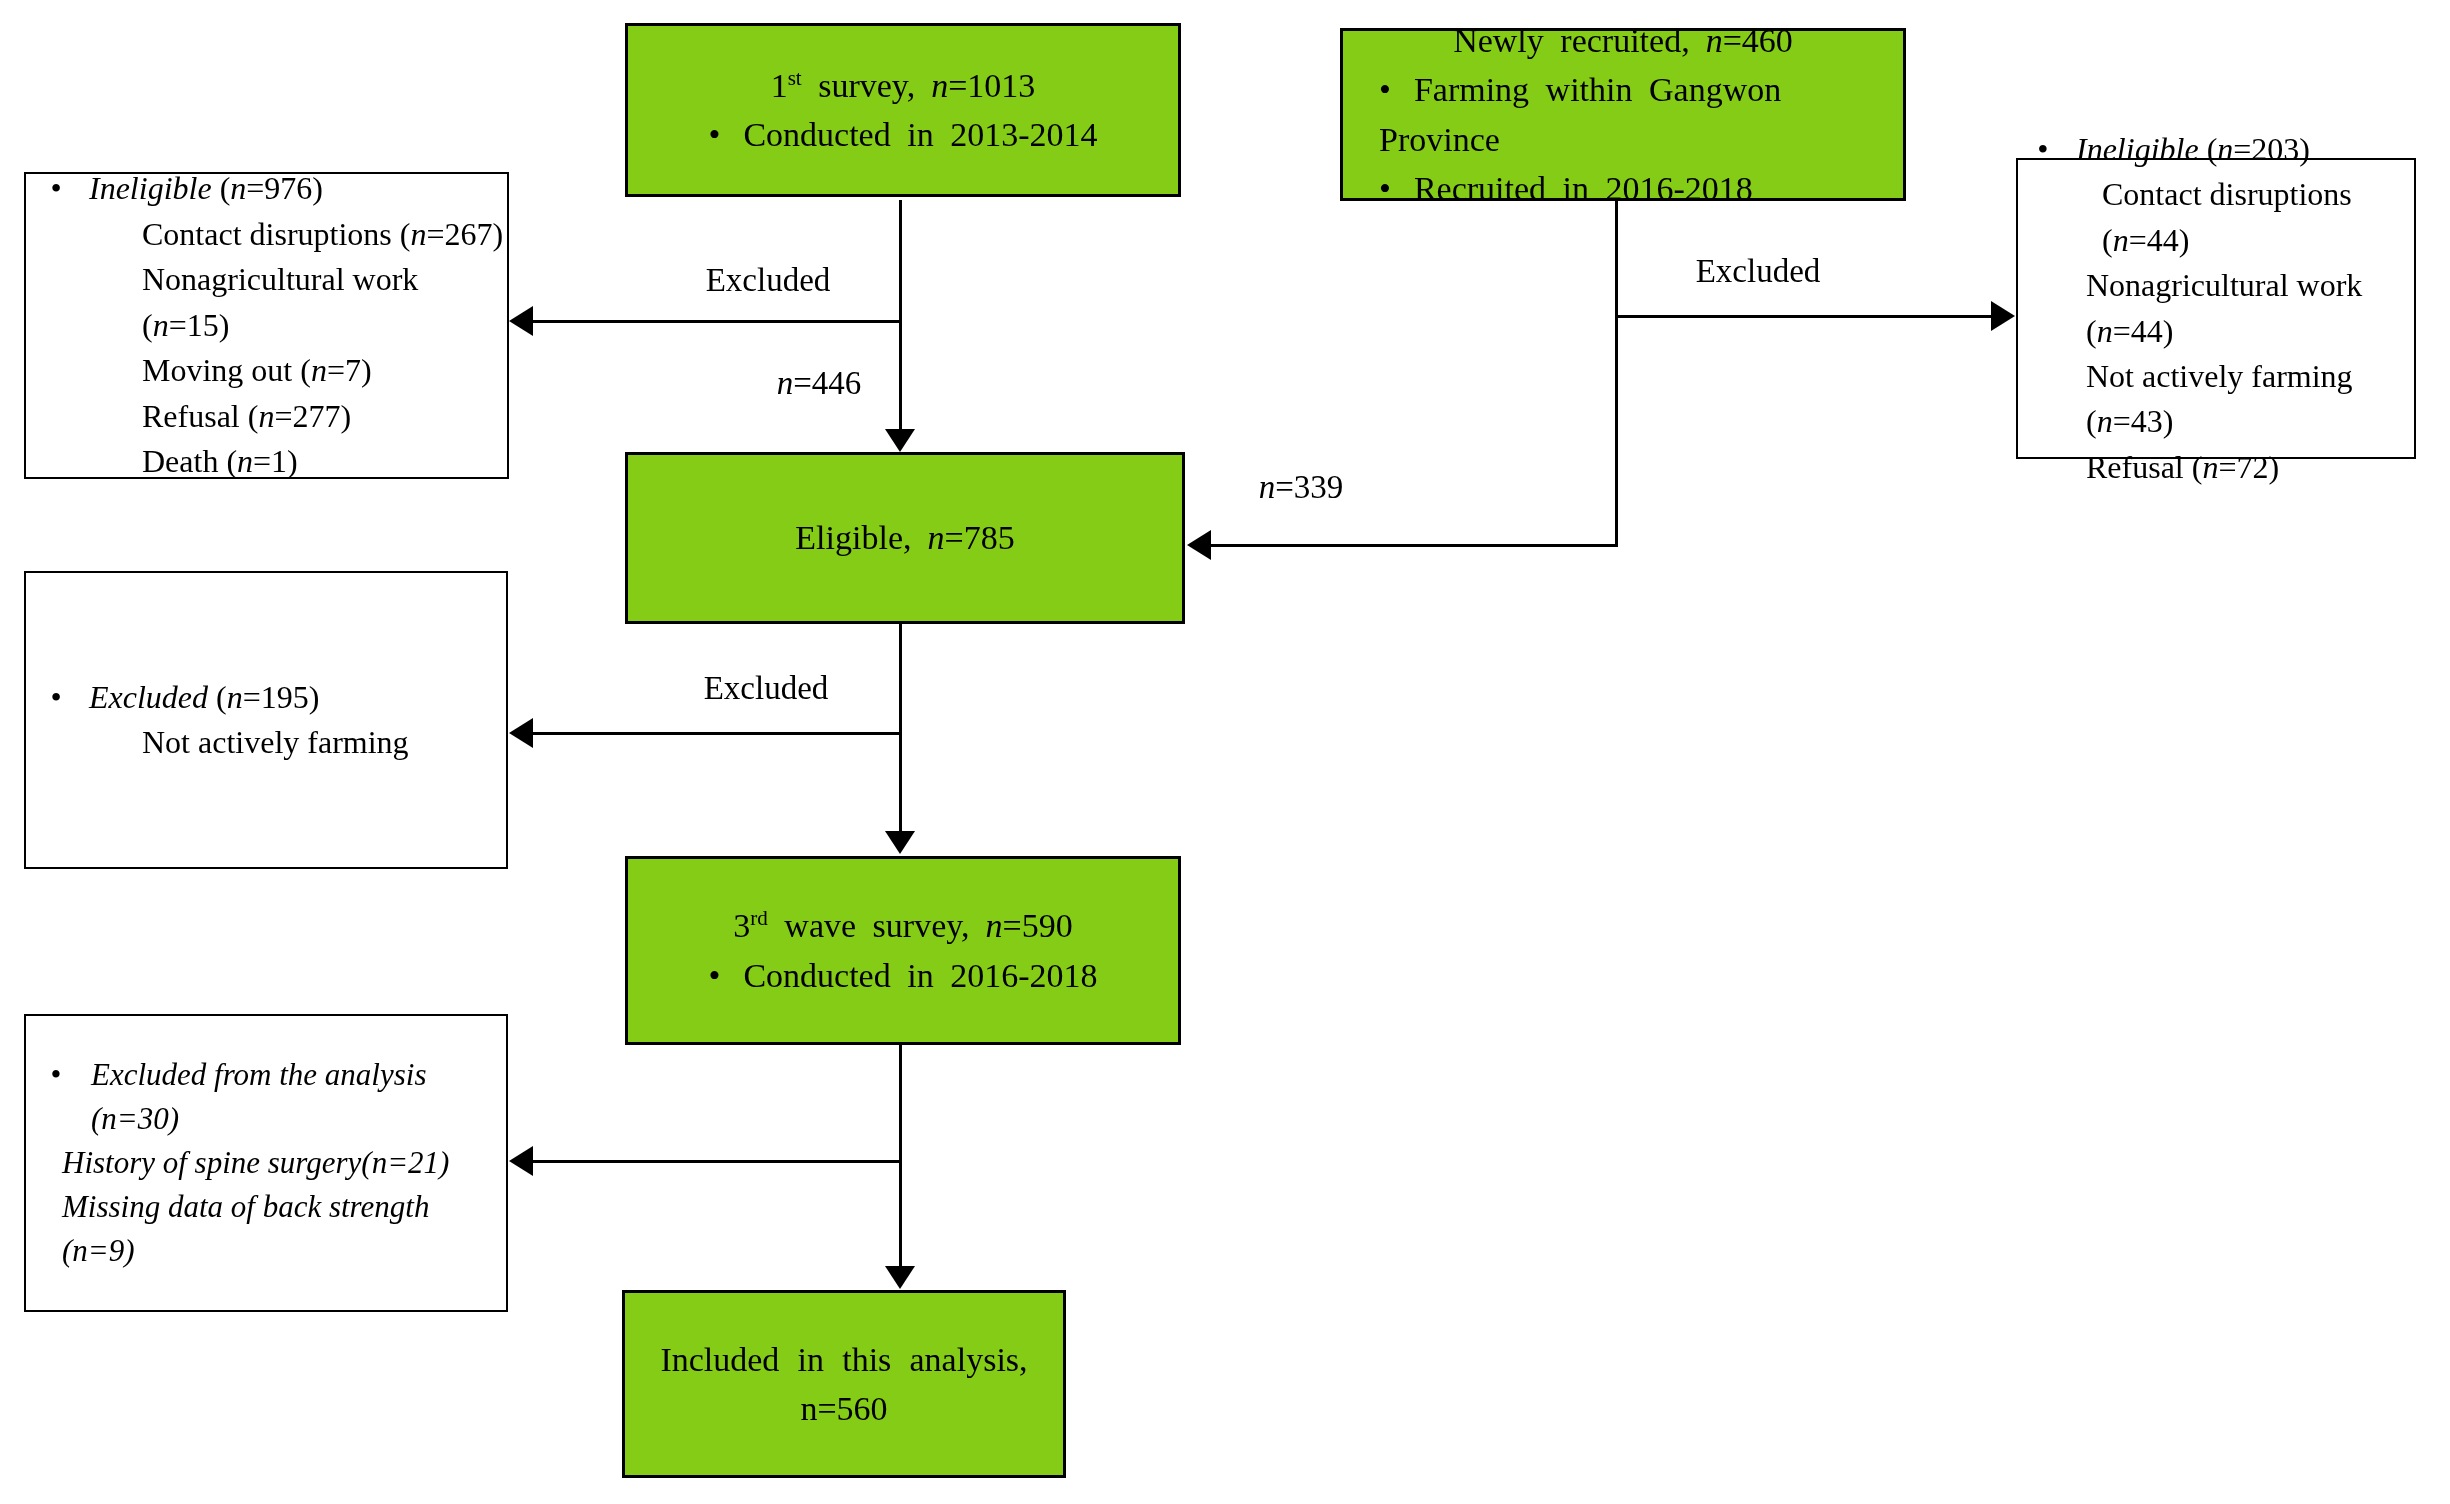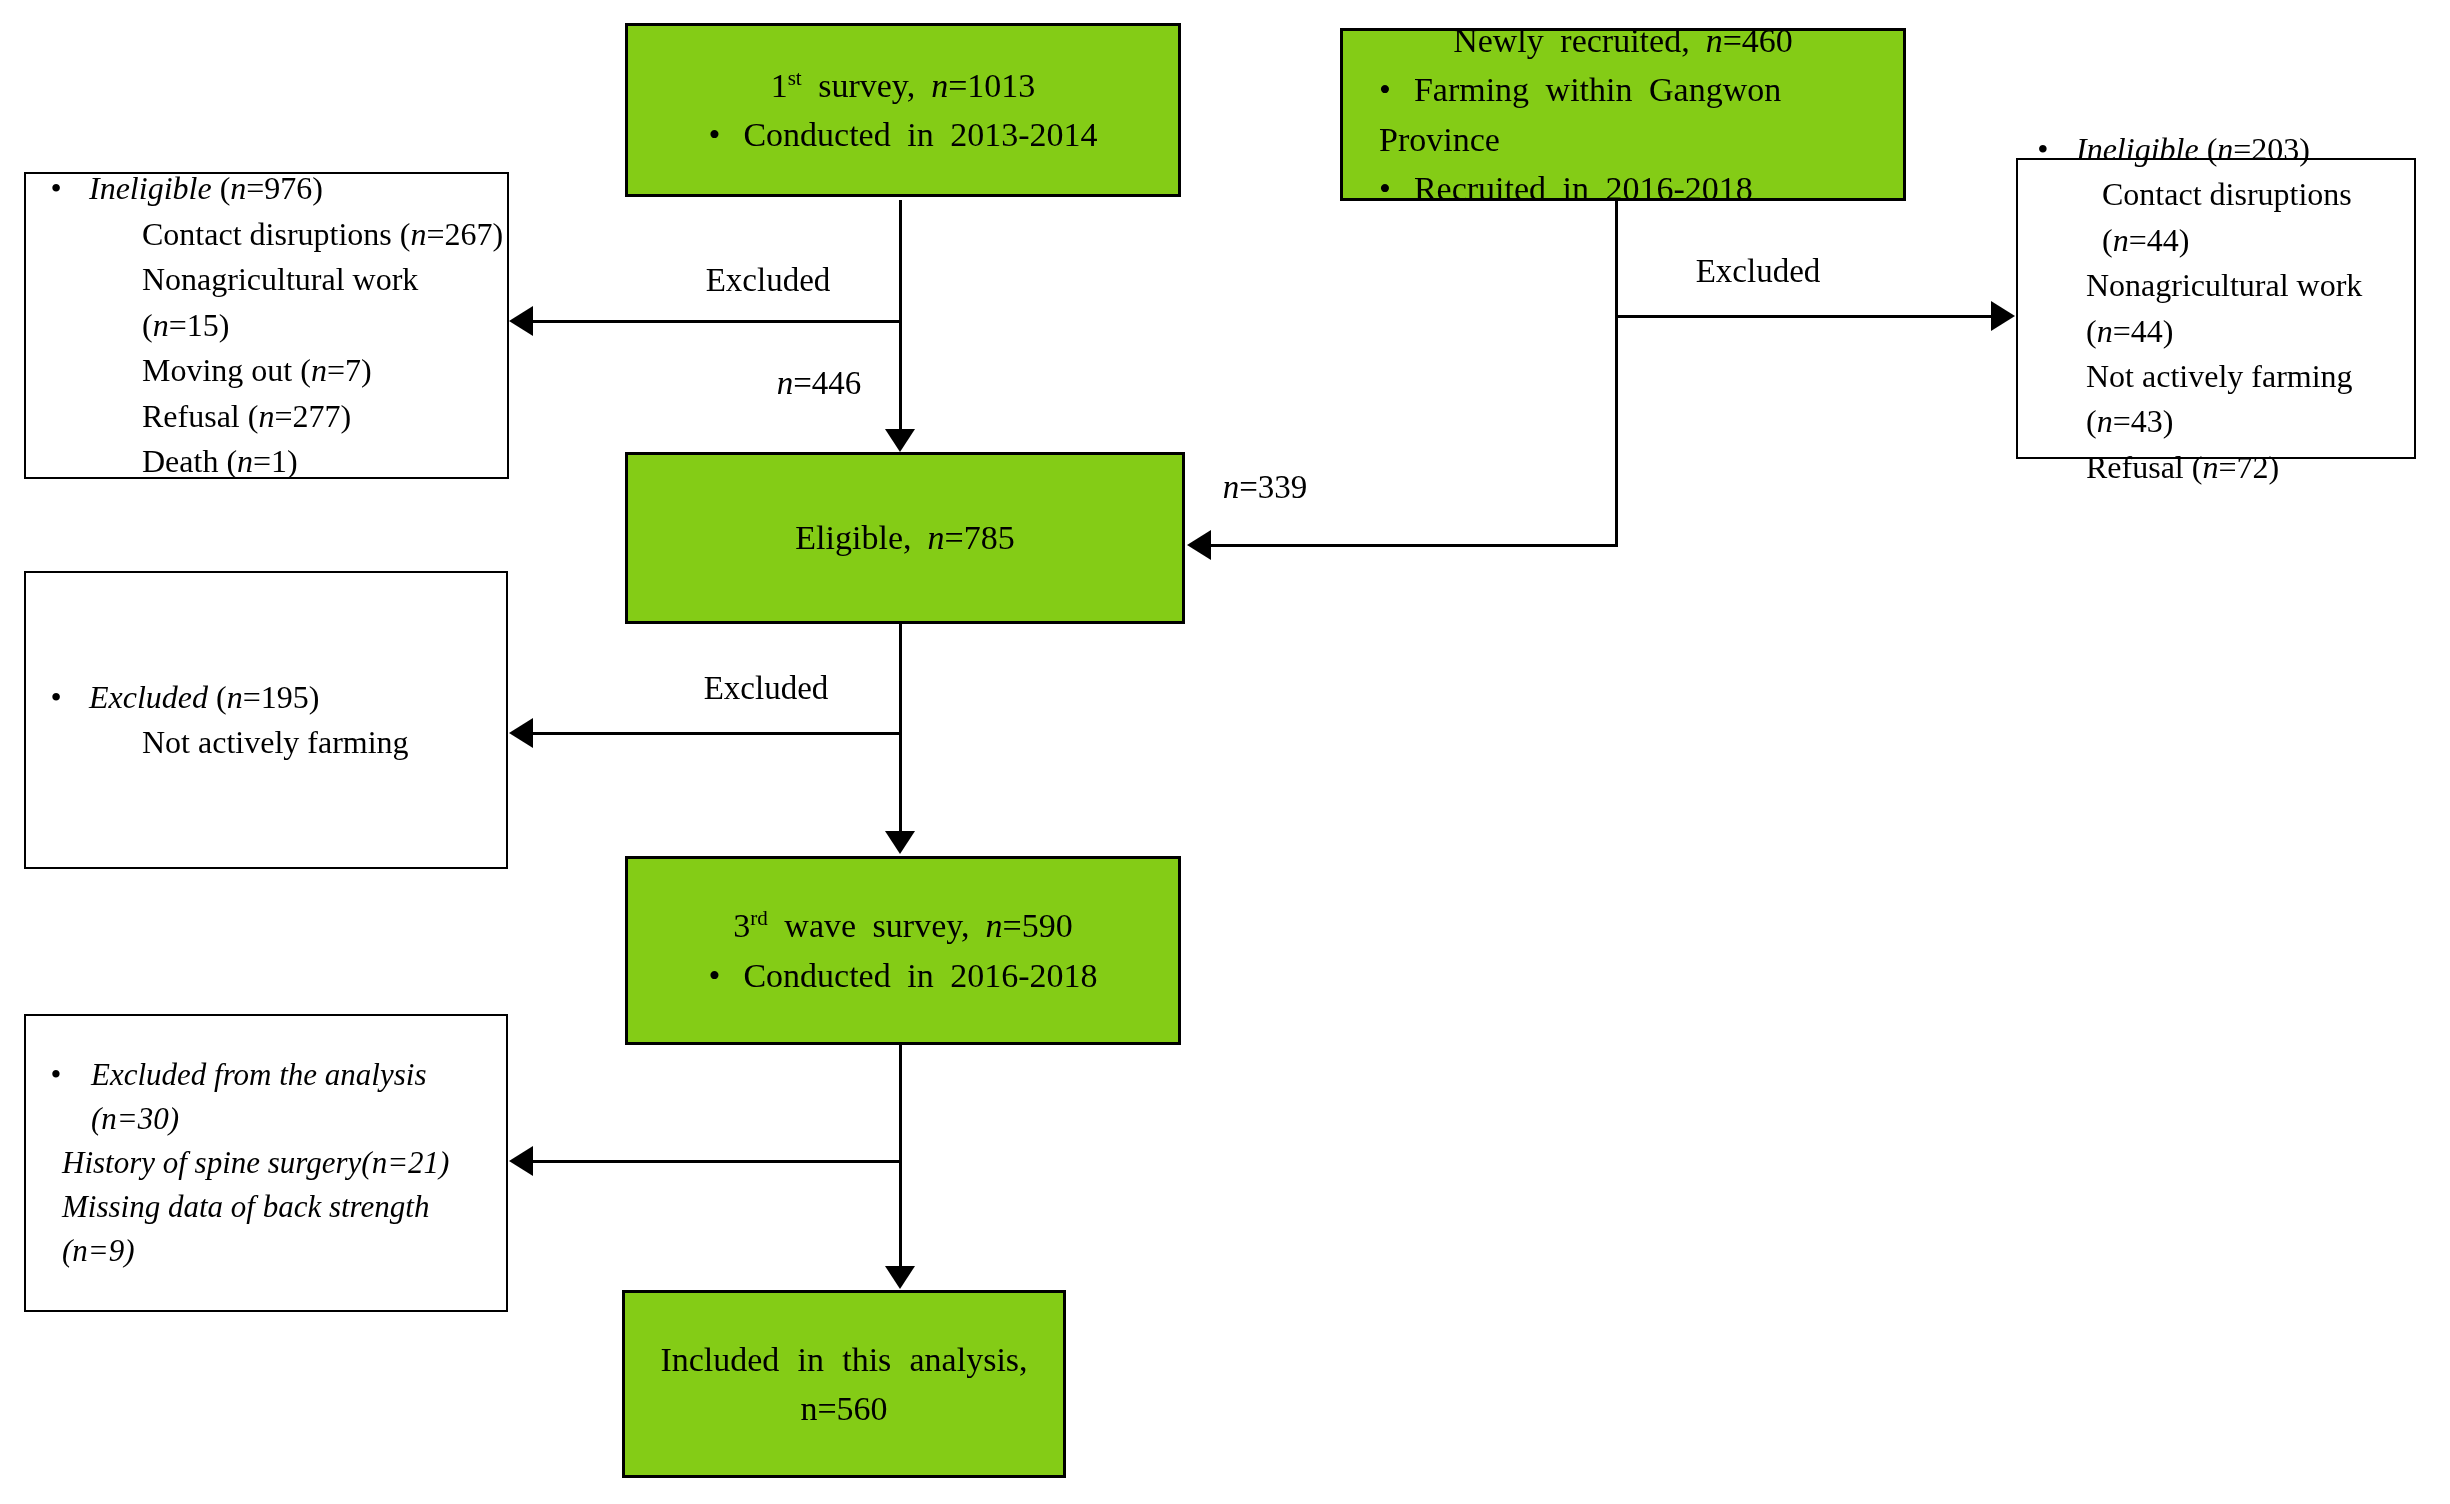--- a/index.html
+++ b/index.html
@@ -141,21 +141,21 @@
   </div>
 
   <div class="edge-label" style="left:753px; top:365px; width:132px;">
     <i>n</i><span>=446</span>
   </div>
 
   <div class="edge-label" style="left:1666px; top:253px; width:184px;">
     <span>Excluded</span>
   </div>
 
-  <div class="edge-label" style="left:1195px; top:469px; width:140px;">
+  <div class="edge-label" style="left:1231px; top:469px; width:140px;">
     <i>n</i><span>=339</span>
   </div>
 
   <div class="edge-label" style="left:674px; top:670px; width:184px;">
     <span>Excluded</span>
   </div>
 
 </div>
 
 

